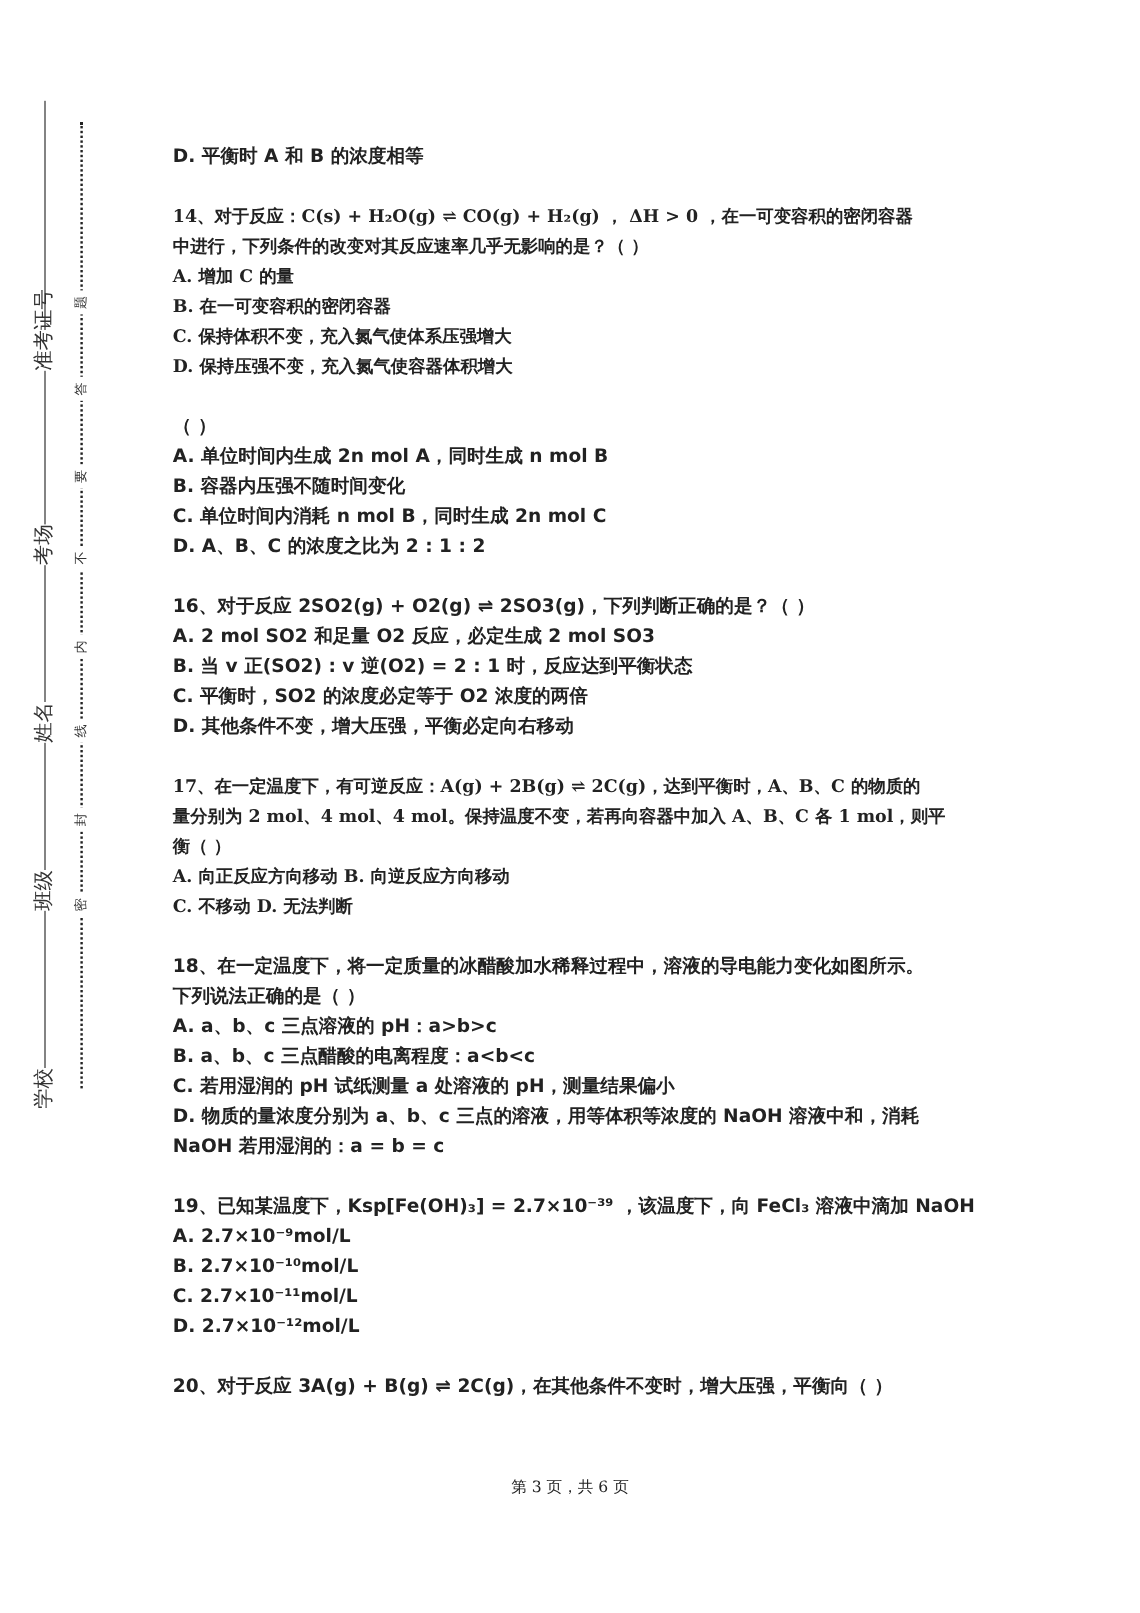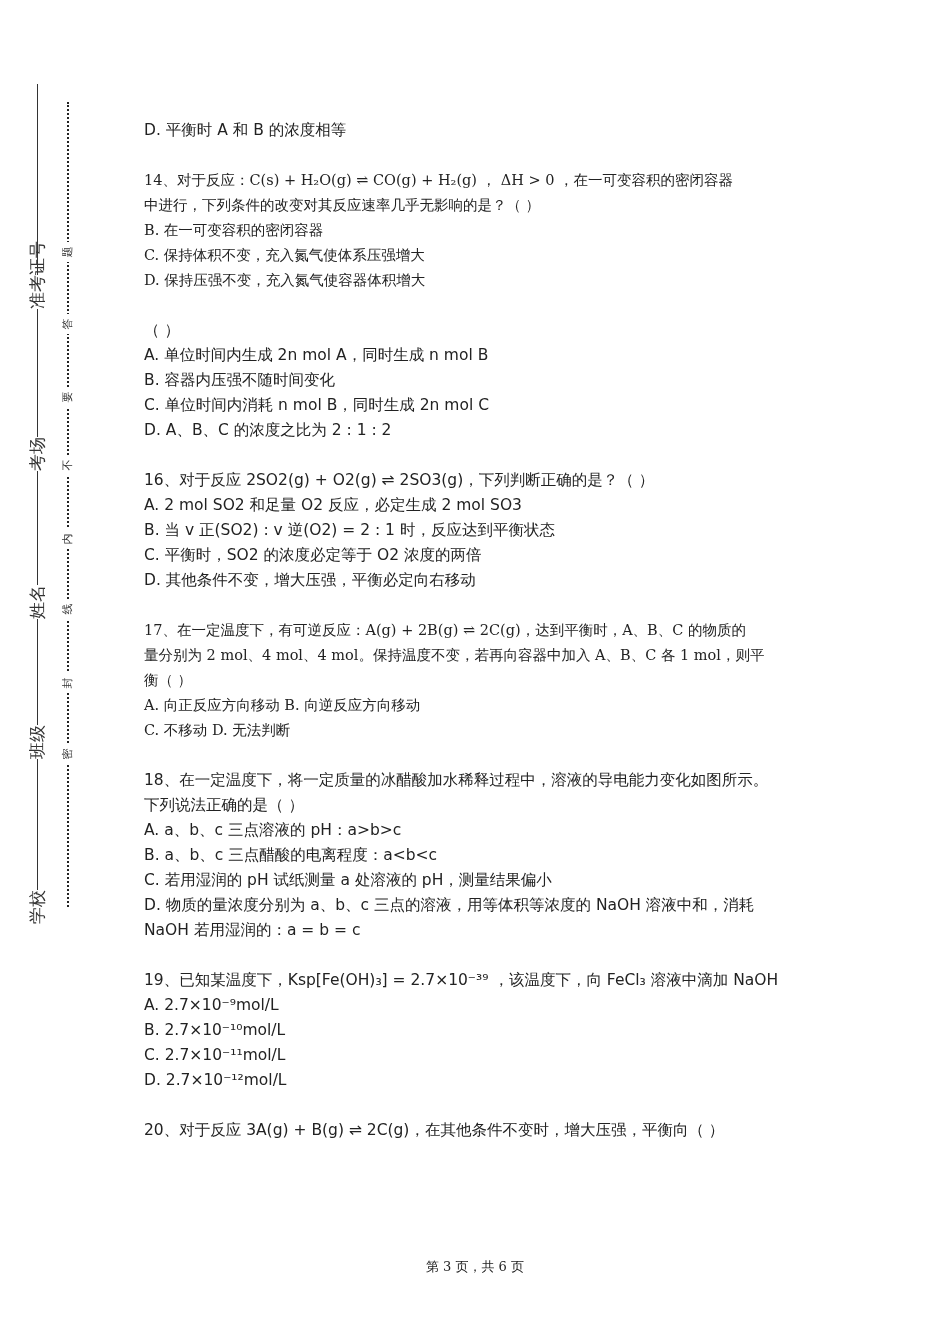--- a/index.html
+++ b/index.html
@@ -4,26 +4,26 @@
 <style>
   html, body { margin: 0; padding: 0; background: #ffffff; }
   body { width: 950px; height: 1344px; position: relative; overflow: hidden; color: #222; }
   .margin-strip { position: absolute; left: 0; top: 0; width: 100px; height: 1344px; }
   .solid-line { position: absolute; left: 37px; top: 84px; width: 1px; height: 830px; background: #333; }
   .dotted-line { position: absolute; left: 67px; top: 102px; width: 0; height: 805px; border-left: 2px dotted #222; }
   .vlabel { position: absolute; left: 20px; width: 34px; font-family: "DejaVu Serif", serif; font-size: 17px; color: #333;
             transform: rotate(-90deg); transform-origin: center center; white-space: nowrap; text-align: center; background: #fff; line-height: 34px; }
   .vseal { position: absolute; left: 58px; width: 20px; font-family: "DejaVu Serif", serif; font-size: 11px; color: #333;
            transform: rotate(-90deg); transform-origin: center center; text-align: center; background: #fff; line-height: 20px; }
-  .content { position: absolute; left: 144px; top: 118px; width: 670px; }
+  .content { position: absolute; left: 144px; top: 118px; width: 670px; font-weight: bold; }
   .line { font-size: 15.5px; line-height: 25px; white-space: nowrap; }
   .serif { font-family: "DejaVu Serif", serif; font-size: 14.5px; }
   .sans { font-family: "DejaVu Sans", sans-serif; }
   .gap { height: 25px; }
-  .footer { position: absolute; top: 1230px; left: 0; width: 950px; text-align: center; font-family: "DejaVu Serif", serif; font-size: 13px; color: #222; margin-top: 28px; }
+  .footer { position: absolute; top: 1230px; left: 0; width: 950px; text-align: center; font-family: "DejaVu Serif", serif; font-size: 13px; color: #222; }
 </style>
 </head>
 <body>
 
 <div class="margin-strip">
   <div class="solid-line"></div>
   <div class="dotted-line"></div>
 
   <div class="vlabel" style="top:275px;">准考证号</div>
   <div class="vlabel" style="top:437px;">考场</div>
@@ -41,20 +41,21 @@
   <div class="vseal" style="top:744px;">密</div>
 </div>
 
 <div class="content">
   <div class="line sans">D. 平衡时 A 和 B 的浓度相等</div>
   <div class="gap"></div>
 
   <div>
     <div class="line serif">14、对于反应：C(s) + H₂O(g) ⇌ CO(g) + H₂(g) ， ΔH &gt; 0 ，在一可变容积的密闭容器</div>
     <div class="line serif">中进行，下列条件的改变对其反应速率几乎无影响的是？（ ）</div>
+    <div class="line serif">A.  增加 C 的量</div>
     <div class="line serif">B.  在一可变容积的密闭容器</div>
     <div class="line serif">C.  保持体积不变，充入氮气使体系压强增大</div>
     <div class="line serif">D.  保持压强不变，充入氮气使容器体积增大</div>
   </div>
   <div class="gap"></div>
 
   <div>
     <div class="line sans">（ ）</div>
     <div class="line sans">A. 单位时间内生成 2n mol A，同时生成 n mol B</div>
     <div class="line sans">B. 容器内压强不随时间变化</div>

